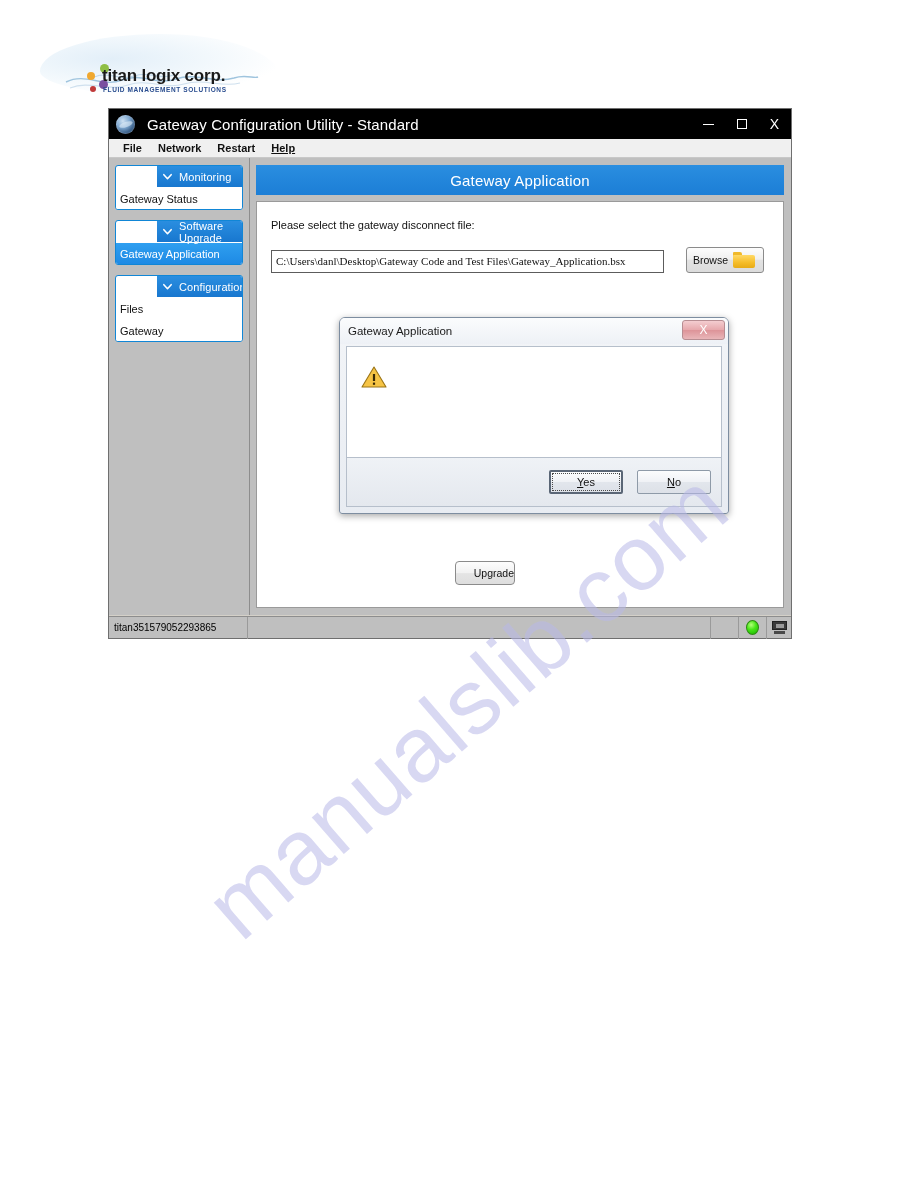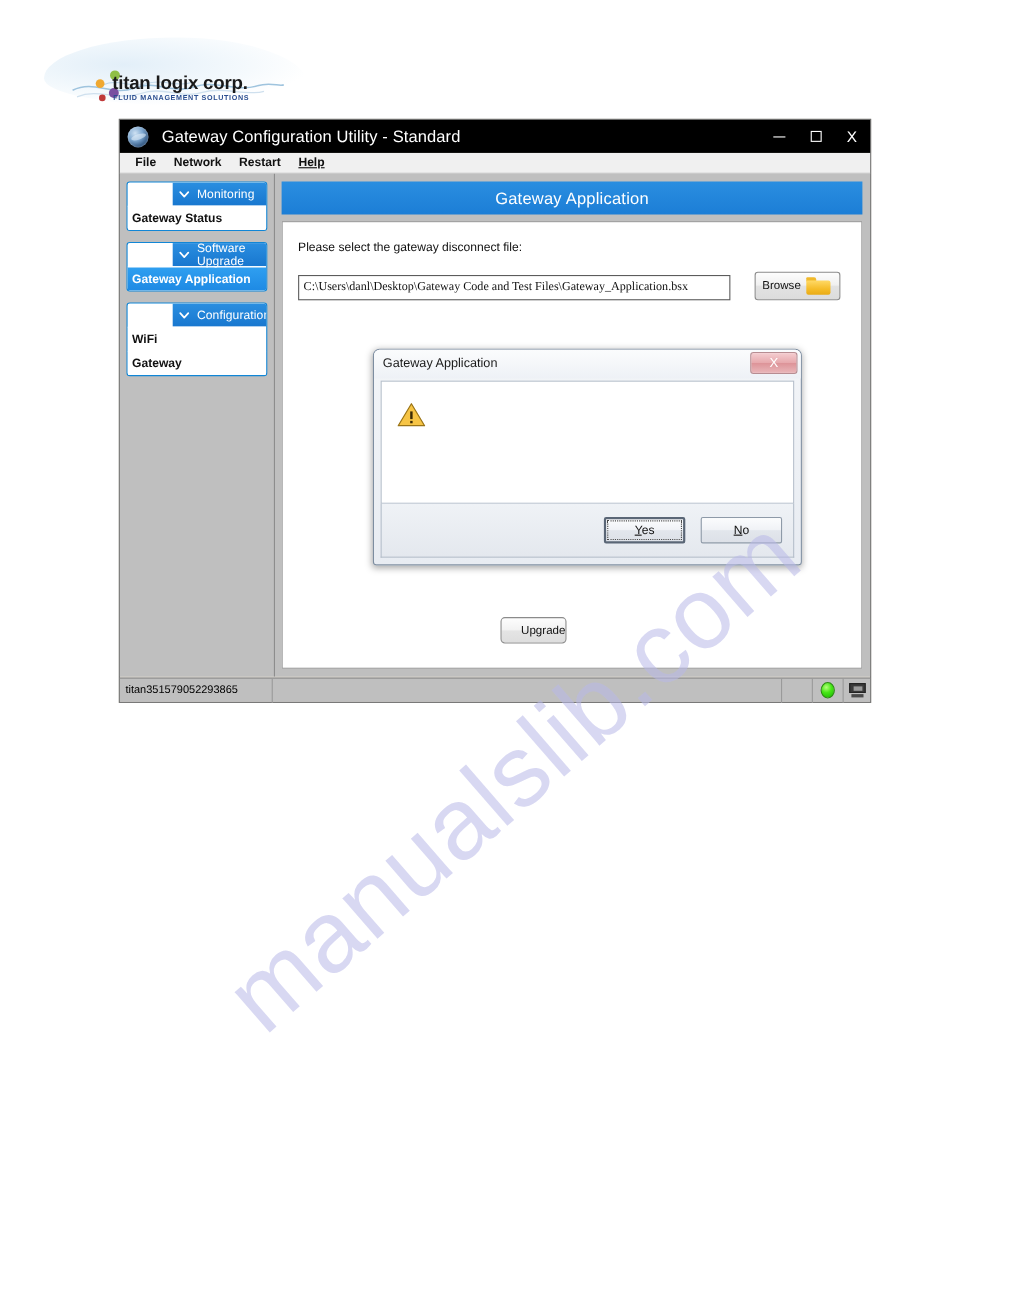--- a/index.html
+++ b/index.html
@@ -197,21 +197,20 @@
   .nav-header-label { letter-spacing: 0.1px; }
   .nav-item {
     height: 21px;
     font-size: 11px;
     color: #111;
     display: flex;
     align-items: center;
     padding-left: 4px;
     background: #ffffff;
     border-top: 1px solid #ffffff;
-    font-weight: bold;
   }
   .nav-item.selected {
     background: linear-gradient(to bottom, #2f9ff0 0%, #1e8ae4 100%);
     color: #ffffff;
   }
 
   
   .content {
     flex: 1;
     background: #bfbfbf;
@@ -535,21 +534,21 @@
         <div class="nav-item selected">Gateway Application</div>
       </div>
 
       <div class="nav-group">
         <div class="nav-header">
           <svg class="chev" viewBox="0 0 12 12">
             <path d="M2,4 L6,8.5 L10,4" fill="none" stroke="#ffffff" stroke-width="1.7" stroke-linecap="round" stroke-linejoin="round"></path>
           </svg>
           <span class="nav-header-label">Configuration</span>
         </div>
-        <div class="nav-item">WiFi</div>
+        <div class="nav-item">Files</div>
         <div class="nav-item">Gateway</div>
       </div>
 
     </div>
 
     <div class="content">
       <div class="panel-header">Gateway Application</div>
       <div class="panel-body">
         <div class="field-label">Please select the gateway disconnect file:</div>
         <div class="path-input" title="Select file...">C:\Users\danl\Desktop\Gateway Code and Test Files\Gateway_Application.bsx</div>

